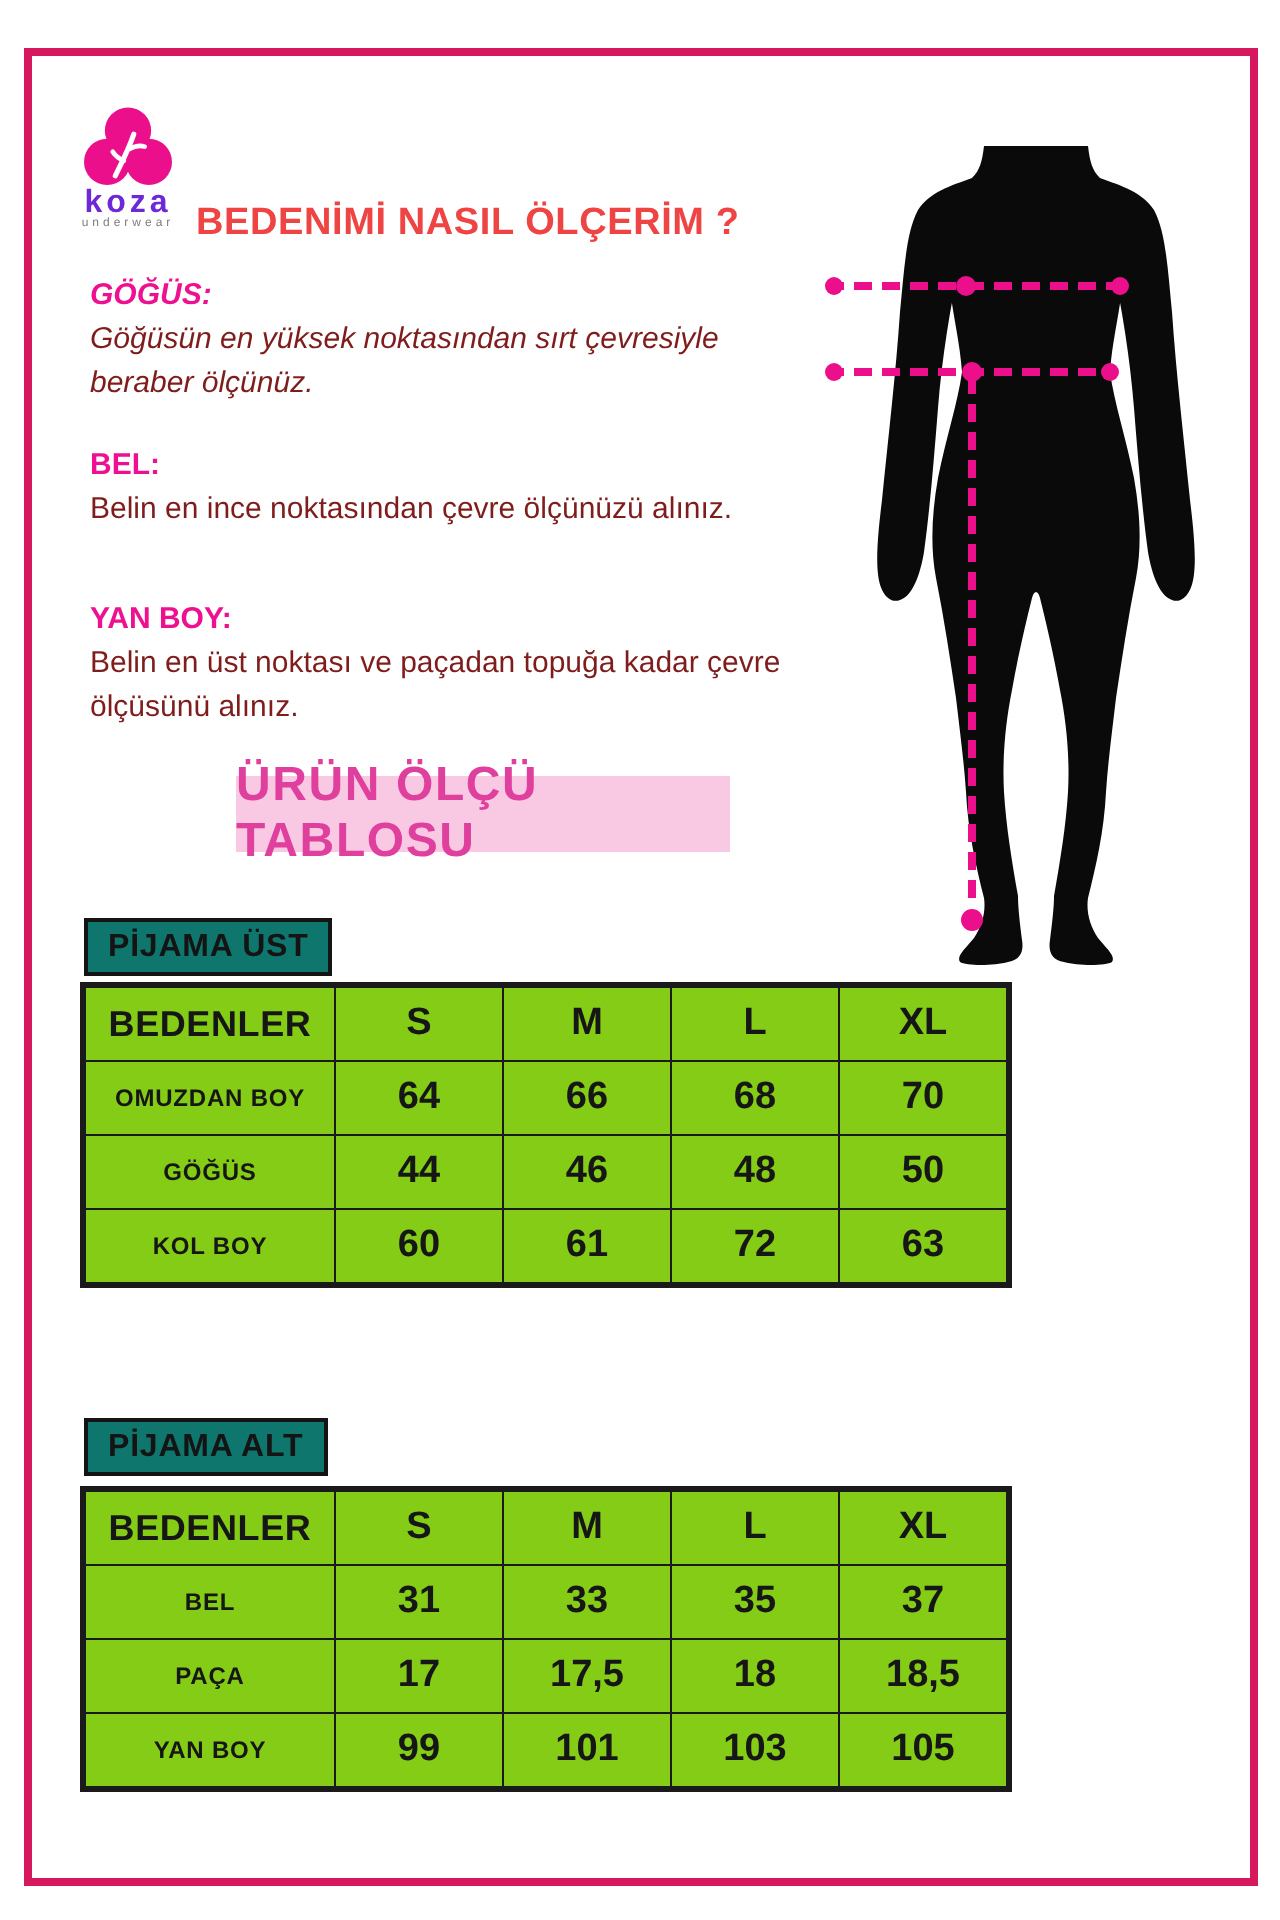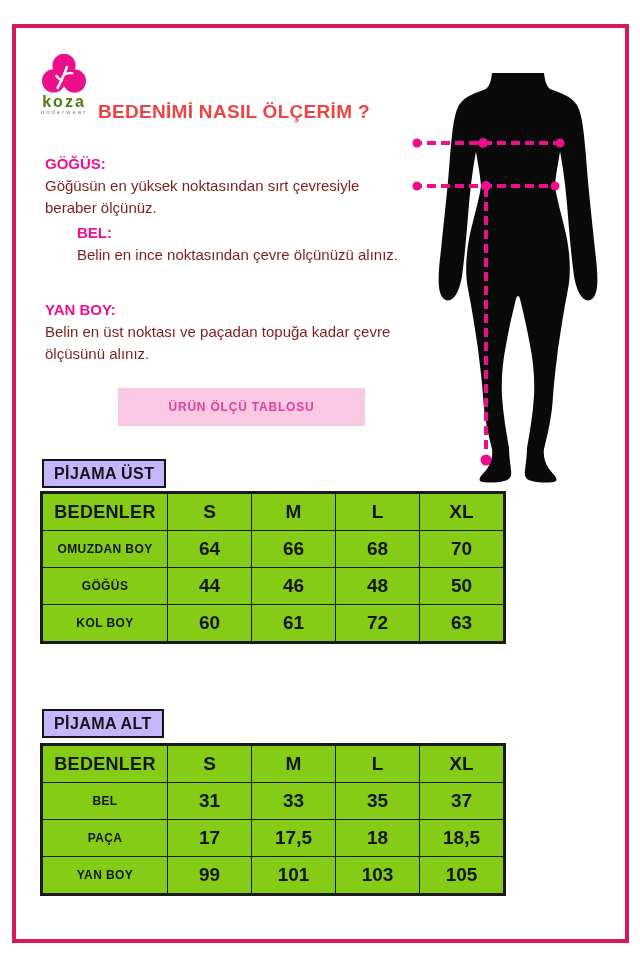--- a/index.html
+++ b/index.html
@@ -7,41 +7,41 @@
     position:relative;width:640px;height:960px;background:#ffffff;overflow:hidden;
     font-family:"Liberation Sans","DejaVu Sans",sans-serif;color:#161616;
   }
   .frame{
     position:absolute;left:12px;top:24px;width:609px;height:911px;
     border:4px solid #d6185f;pointer-events:none;
   }
   
   .logo{position:absolute;left:36px;top:53px;width:56px;text-align:center;}
   .logo .flower{width:44px;height:42px;margin:0 auto;display:block;}
-  .logo .brand{font-size:16px;font-weight:bold;color:#4d7c0f;letter-spacing:2px;line-height:14px;}
+  .logo .brand{font-size:16px;font-weight:bold;color:#6d28d9;letter-spacing:2px;line-height:14px;}
   .logo .sub{font-size:6px;color:#7d7d7d;letter-spacing:2px;line-height:7px;}
   
   .title{position:absolute;left:98px;top:101px;font-size:19px;font-weight:bold;color:#ef4444;letter-spacing:0.3px;}
   .section{position:absolute;left:45px;width:365px;}
   .section .hd{font-size:15px;font-weight:bold;color:#ee1090;margin-bottom:3px;}
   .section .tx{font-size:15px;line-height:22px;color:#7f1d1d;}
-  .sec-gogus{top:155px;}
-  .sec-bel{top:224px;margin-left:32px;}
+  .sec-gogus{top:139px;font-style:italic;}
+  .sec-bel{top:224px;}
   .sec-yanboy{top:301px;}
   
   .figure{position:absolute;left:405px;top:60px;width:205px;height:430px;}
   
   .banner{
     position:absolute;left:118px;top:388px;width:247px;height:38px;
-    background:#f9c9e3;color:#df3f9d;font-size:12px;font-weight:bold;letter-spacing:0.8px;
+    background:#f9c9e3;color:#df3f9d;font-size:24px;font-weight:bold;letter-spacing:0.8px;
     display:flex;align-items:center;justify-content:center;
   }
   
   .tbl-label{
-    position:absolute;left:42px;height:25px;border:2px solid #141414;background:#c4b5fd;
+    position:absolute;left:42px;height:25px;border:2px solid #141414;background:#0f766e;
     font-size:16px;font-weight:bold;color:#141414;letter-spacing:0.4px;
     display:flex;align-items:center;justify-content:center;padding:0 10px;
   }
   .lbl-ust{top:459px;}
   .lbl-alt{top:709px;}
   table.size{position:absolute;left:40px;border-collapse:collapse;table-layout:fixed;background:#84cc16;}
   .tbl-ust{top:491px;}
   .tbl-alt{top:743px;}
   table.size td{border:1.6px solid #1a1a1a;text-align:center;vertical-align:middle;padding:0;}
   table.size{border:3px solid #1a1a1a;}

